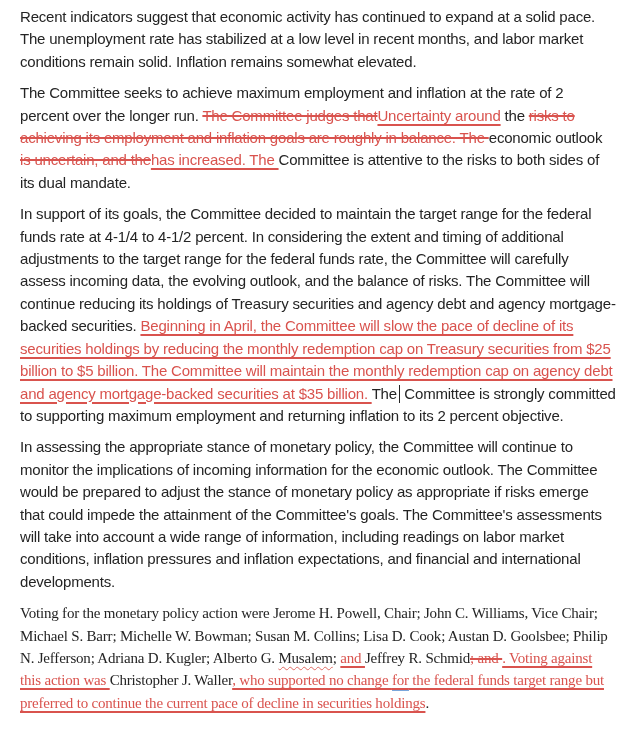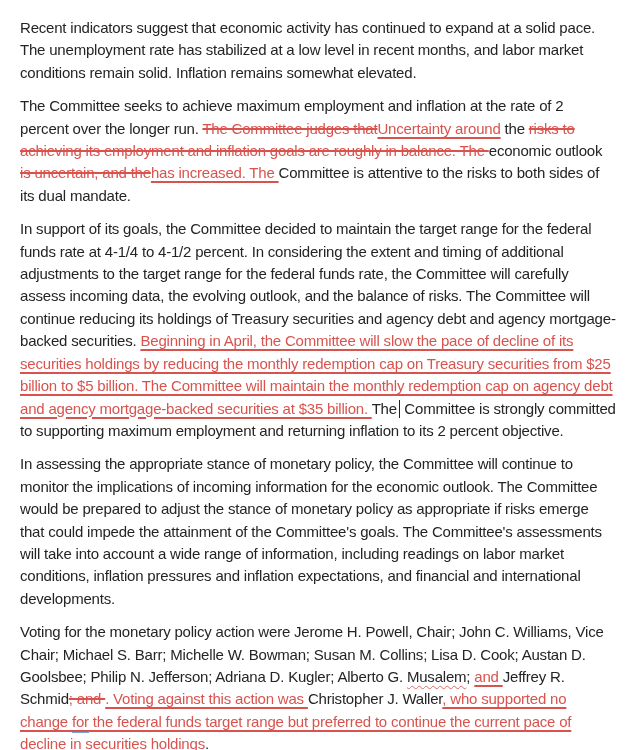--- a/index.html
+++ b/index.html
@@ -15,22 +15,22 @@
     min-height:750px;
     box-sizing:border-box;
     background:var(--bg);
     padding:6px 20px 20px 20px;
     font-family:"Liberation Sans","DejaVu Sans",sans-serif;
     font-size:15px;
     line-height:22.4px;
     letter-spacing:-0.2px;
     color:var(--text);
   }
-  .para{margin:11px 0 9px 0;}
-  .para:last-child{margin-bottom:0;}
+  .para{margin:0 0 9px 0;}
+  .para:last-child{margin-bottom:0;font-family:Liberation Serif, serif;}
   .seg-del{
     color:var(--red);
     text-decoration:line-through;
     text-decoration-color:var(--red);
     text-decoration-thickness:1.5px;
   }
   .seg-ins{
     color:var(--red);
     text-decoration:underline;
     text-decoration-color:var(--red);

